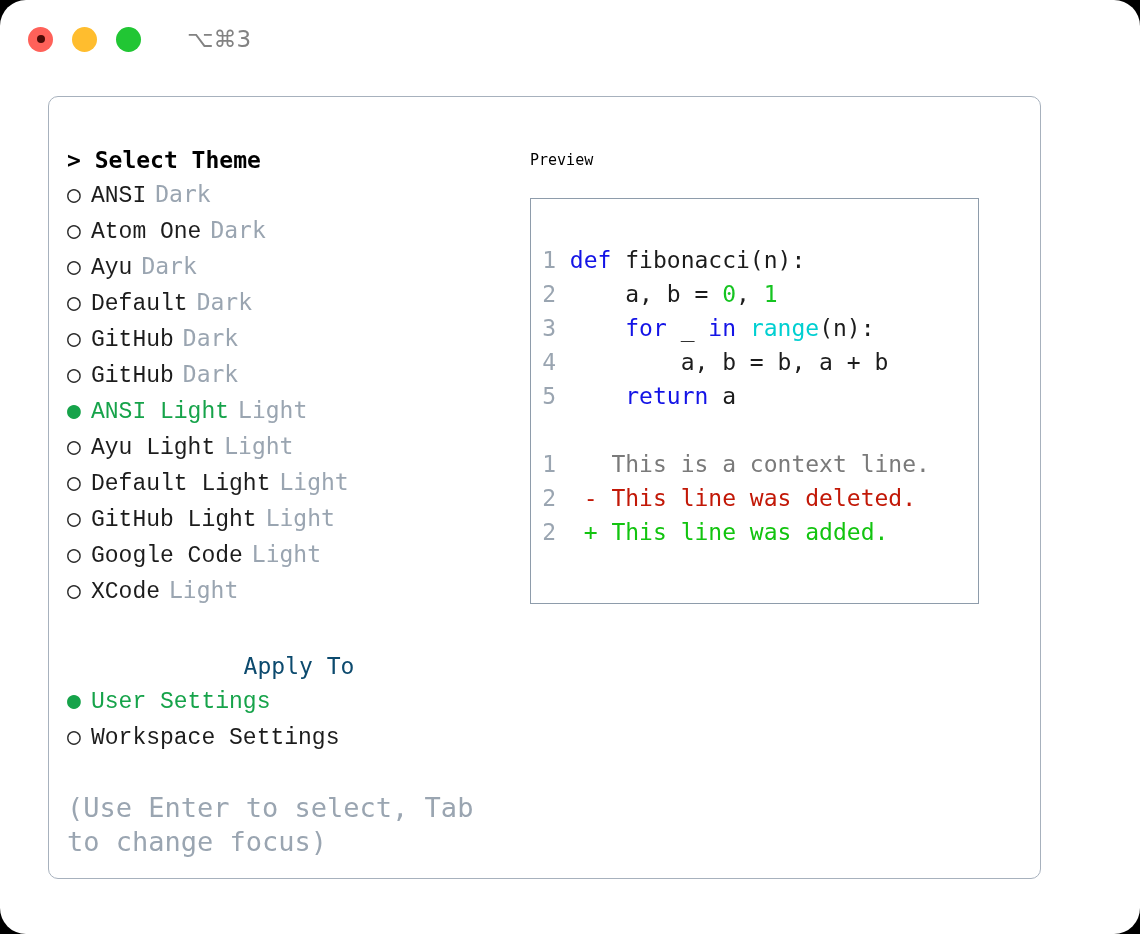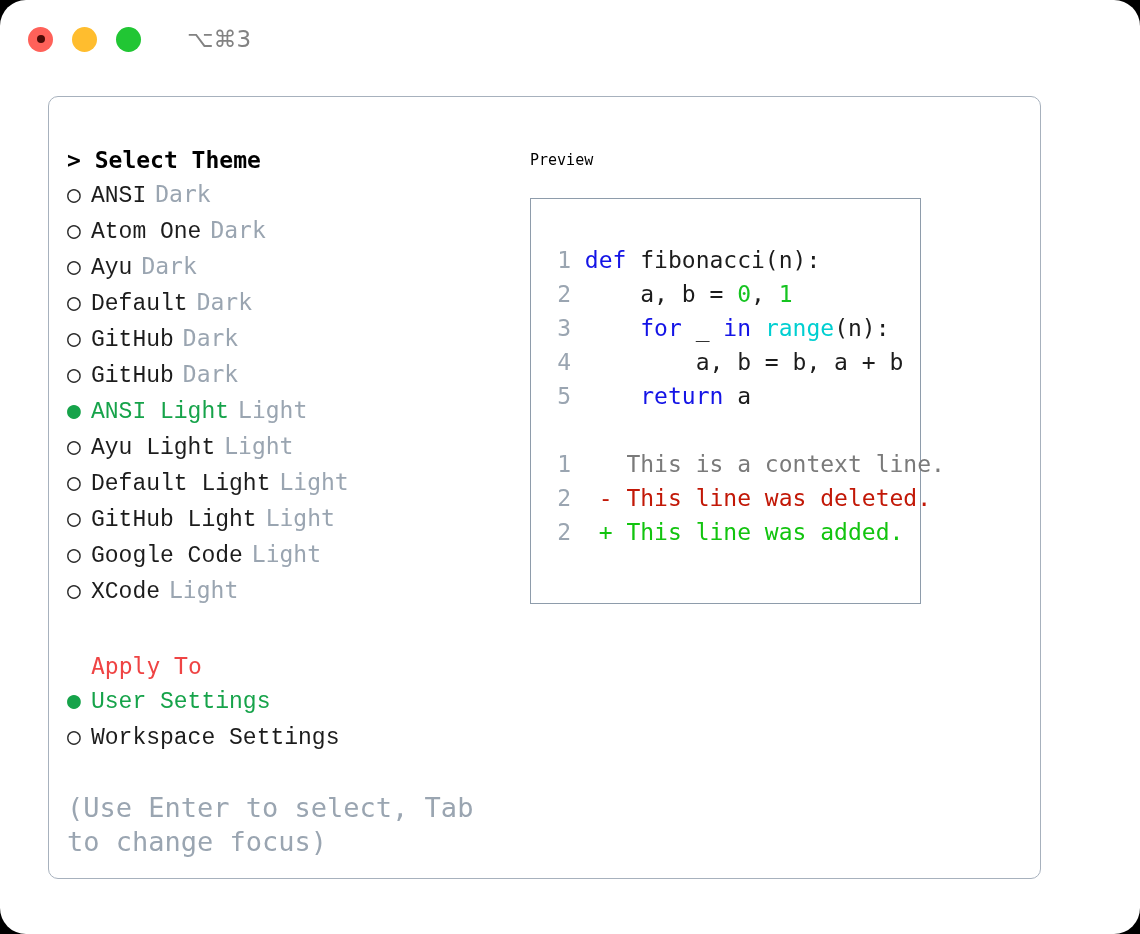--- a/index.html
+++ b/index.html
@@ -126,23 +126,24 @@
   .opt-label.selected { color: #16a34a; }
   .opt-kind {
     color: #9aa5b1;
     margin-left: 9px;
   }
 
   #apply-block { margin-top: 40px; }
   .apply-heading {
     font-size: 23px;
     line-height: 34px;
-    color: #ef4444;
+    color: #0c4a6e;
     padding-left: 24px;
     white-space: pre;
+    text-align: center;
   }
 
   #hint-text {
     margin-top: 36px;
     font-size: 27px;
     line-height: 34px;
     color: #9aa5b1;
     width: 410px;
     white-space: pre-wrap;
   }
@@ -156,26 +157,26 @@
   }
   #preview-heading {
     font-size: 15px;
     line-height: 34px;
     color: #000000;
     white-space: pre;
   }
 
   #preview-box {
     margin-top: 21px;
-    width: 391px;
+    width: 449px;
     height: 406px;
     border: 1.5px solid #8e9cab;
     box-sizing: border-box;
     background: #ffffff;
-    padding: 44px 0 0 18px;
+    padding: 44px 0 0 3px;
   }
 
   .code-line {
     font-size: 23px;
     line-height: 34px;
     white-space: pre;
     display: block;
   }
   .lineno {
     color: #9aa5b1;

